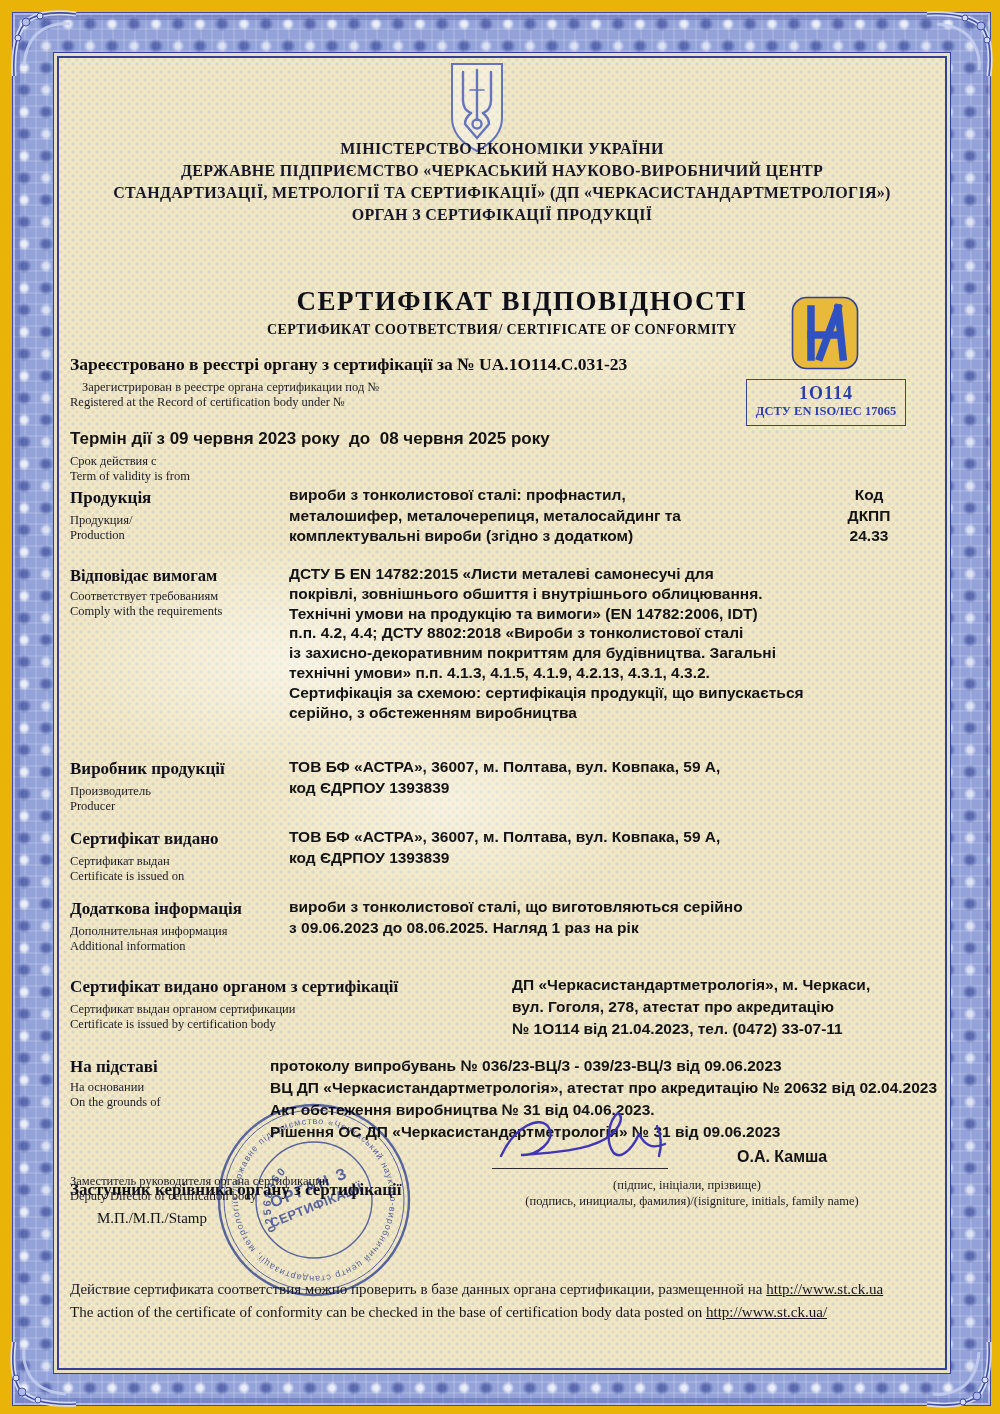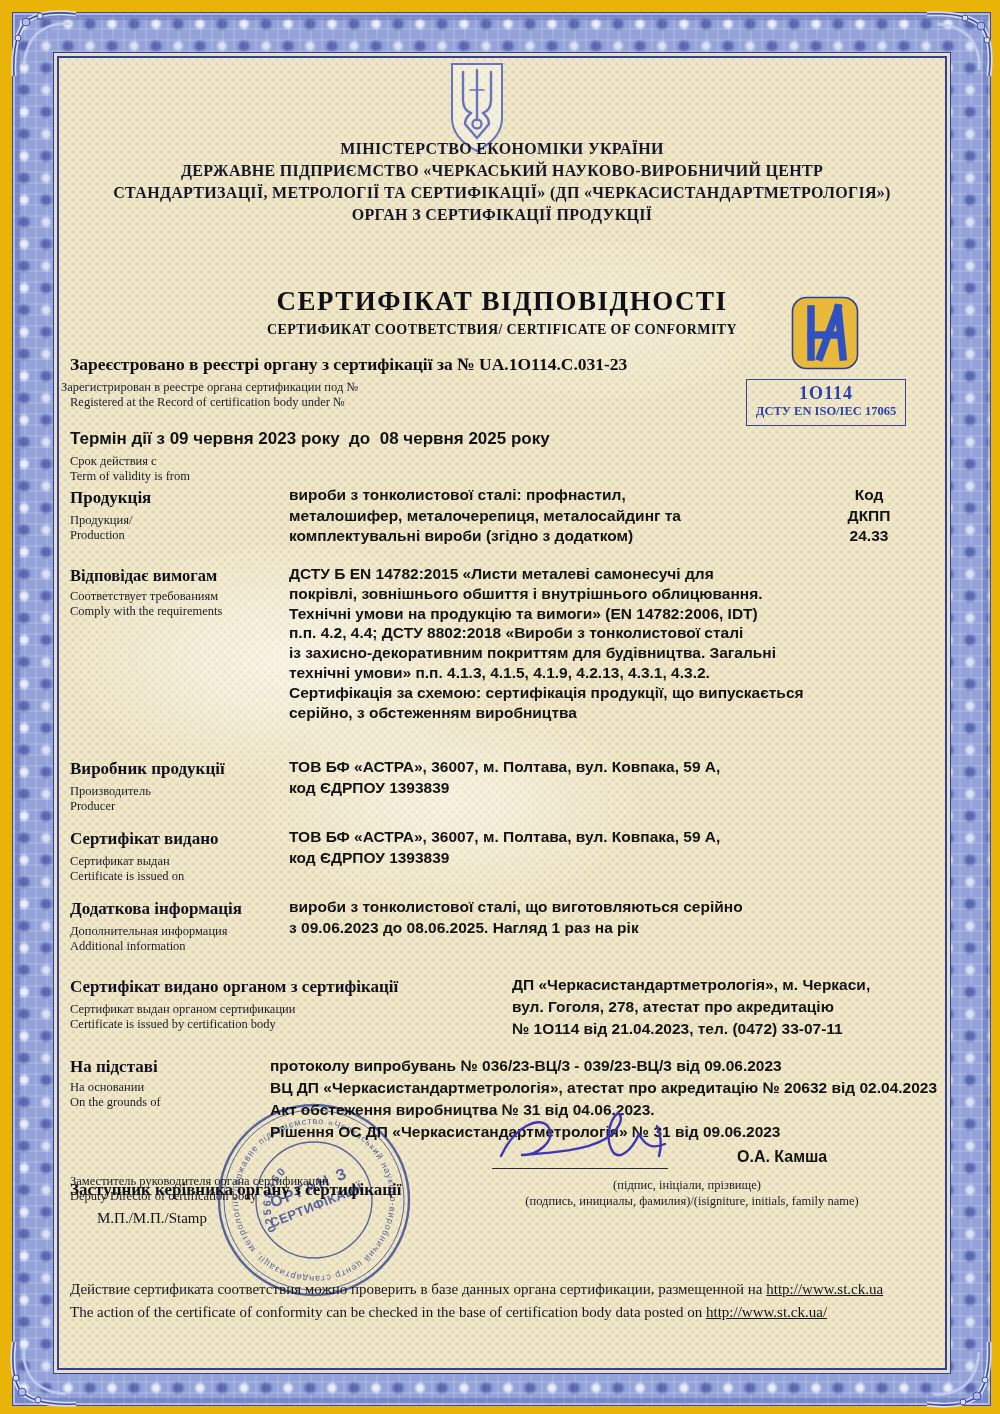--- a/index.html
+++ b/index.html
@@ -119,42 +119,42 @@
           <path d="M21 28 H35" stroke-width="1.6"></path>
         </g>
       </svg>
     </div>
 
     <div class="abs ctr hline" style="top:82px;">МІНІСТЕРСТВО ЕКОНОМІКИ УКРАЇНИ</div>
     <div class="abs ctr hline" style="top:104px;">ДЕРЖАВНЕ ПІДПРИЄМСТВО «ЧЕРКАСЬКИЙ НАУКОВО-ВИРОБНИЧИЙ ЦЕНТР</div>
     <div class="abs ctr hline" style="top:126px;">СТАНДАРТИЗАЦІЇ, МЕТРОЛОГІЇ ТА СЕРТИФІКАЦІЇ» (ДП «ЧЕРКАСИСТАНДАРТМЕТРОЛОГІЯ»)</div>
     <div class="abs ctr hline" style="top:148px;">ОРГАН З СЕРТИФІКАЦІЇ ПРОДУКЦІЇ</div>
 
-    <div class="abs ctr title" style="top:228px;">СЕРТИФІКАТ ВІДПОВІДНОСТІ</div>
+    <div class="abs ctr title" style="top:228px;padding-left:20px;">СЕРТИФІКАТ ВІДПОВІДНОСТІ</div>
     <div class="abs ctr subtitle" style="top:264px;">СЕРТИФИКАТ СООТВЕТСТВИЯ/ CERTIFICATE OF CONFORMITY</div>
 
     <div class="abs" style="left:732px;top:238px;width:68px;height:74px;">
       <svg width="68" height="74" viewBox="0 0 68 74">
         <rect x="1.5" y="1.5" width="65" height="71" rx="14" fill="#e9b93c" stroke="#314094" stroke-width="1.6"></rect>
         <g fill="none" stroke="#3052c0" stroke-width="7.5" stroke-linecap="square">
           <path d="M20 13 V61"></path>
           <path d="M20 39 H46"></path>
           <path d="M47 12 L29 61"></path>
           <path d="M47 12 L52 61"></path>
         </g>
       </svg>
     </div>
 
     <div class="abs codebox" style="left:687px;top:321px;width:158px;height:42px;">
       <div class="l1">1О114</div>
       <div class="l2">ДСТУ EN ISO/IEC 17065</div>
     </div>
 
     <div class="abs reg-big" style="left:11px;top:296px;width:700px;">Зареєстровано в реєстрі органу з сертифікації за № UA.1О114.С.031-23</div>
-    <div class="abs small" style="left:2px;top:322px;">Зарегистрирован в реестре органа сертификации под №</div>
+    <div class="abs small" style="left:23px;top:322px;">Зарегистрирован в реестре органа сертификации под №</div>
     <div class="abs small" style="left:11px;top:337px;">Registered at the Record of certification body under №</div>
 
     <div class="abs sans-big" style="left:11px;top:371px;">Термін дії з 09 червня 2023 року  до  08 червня 2025 року</div>
     <div class="abs small" style="left:11px;top:396px;">Срок действия с</div>
     <div class="abs small" style="left:11px;top:411px;">Term of validity is from</div>
 
     <div class="abs lbl" style="left:11px;top:430px;">Продукція</div>
     <div class="abs small" style="left:11px;top:455px;">Продукция/</div>
     <div class="abs small" style="left:11px;top:470px;">Production</div>
     <div class="abs val" style="left:230px;top:427px;width:520px;">вироби з тонколистової сталі: профнастил,

